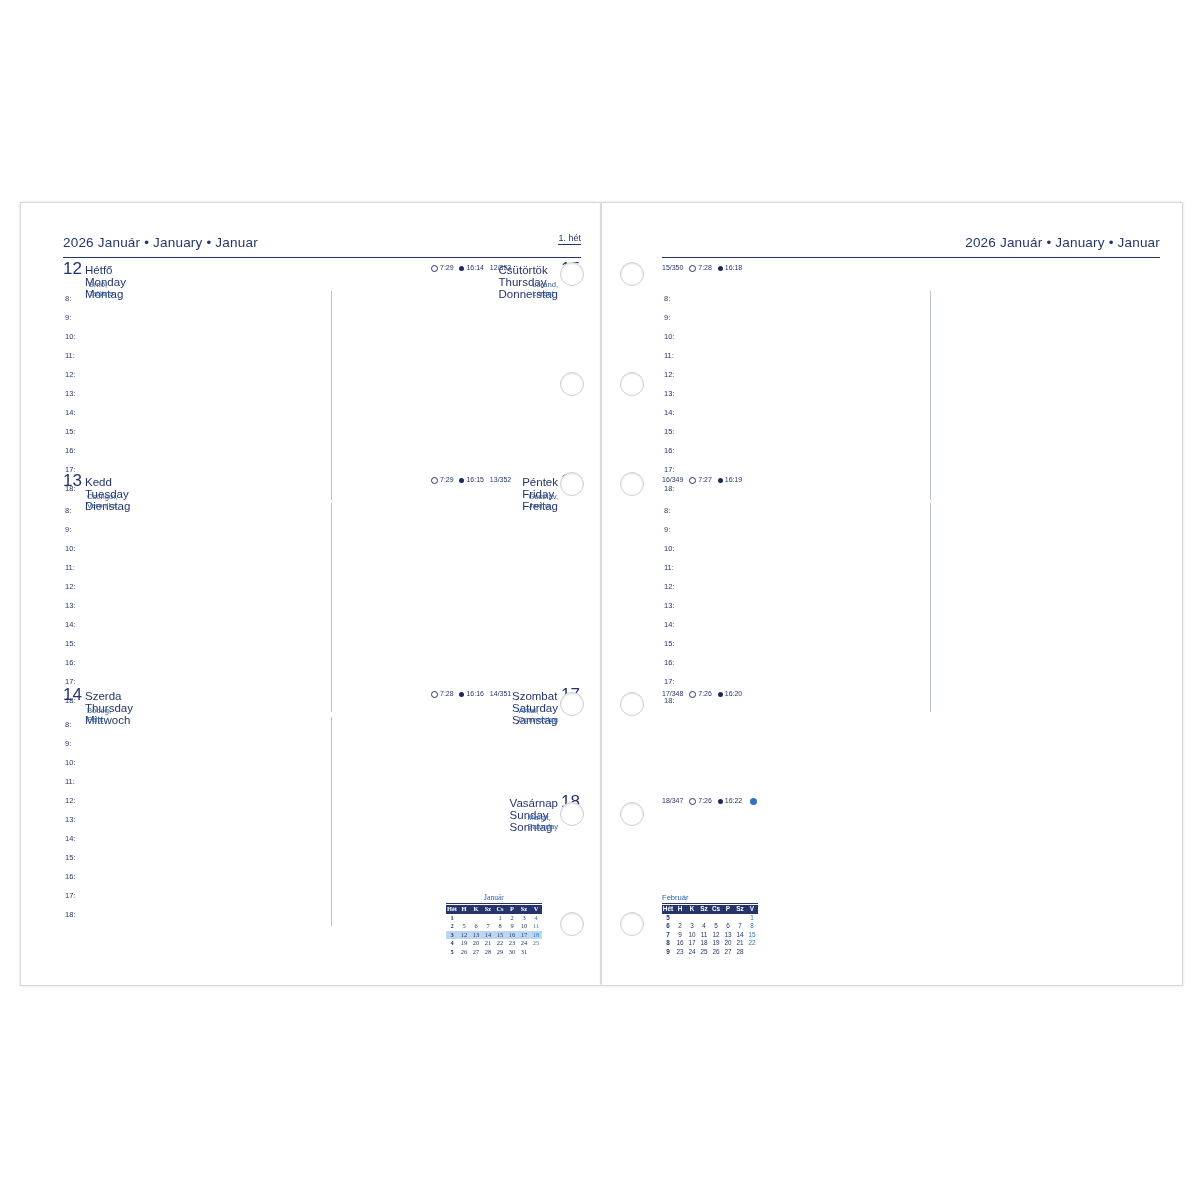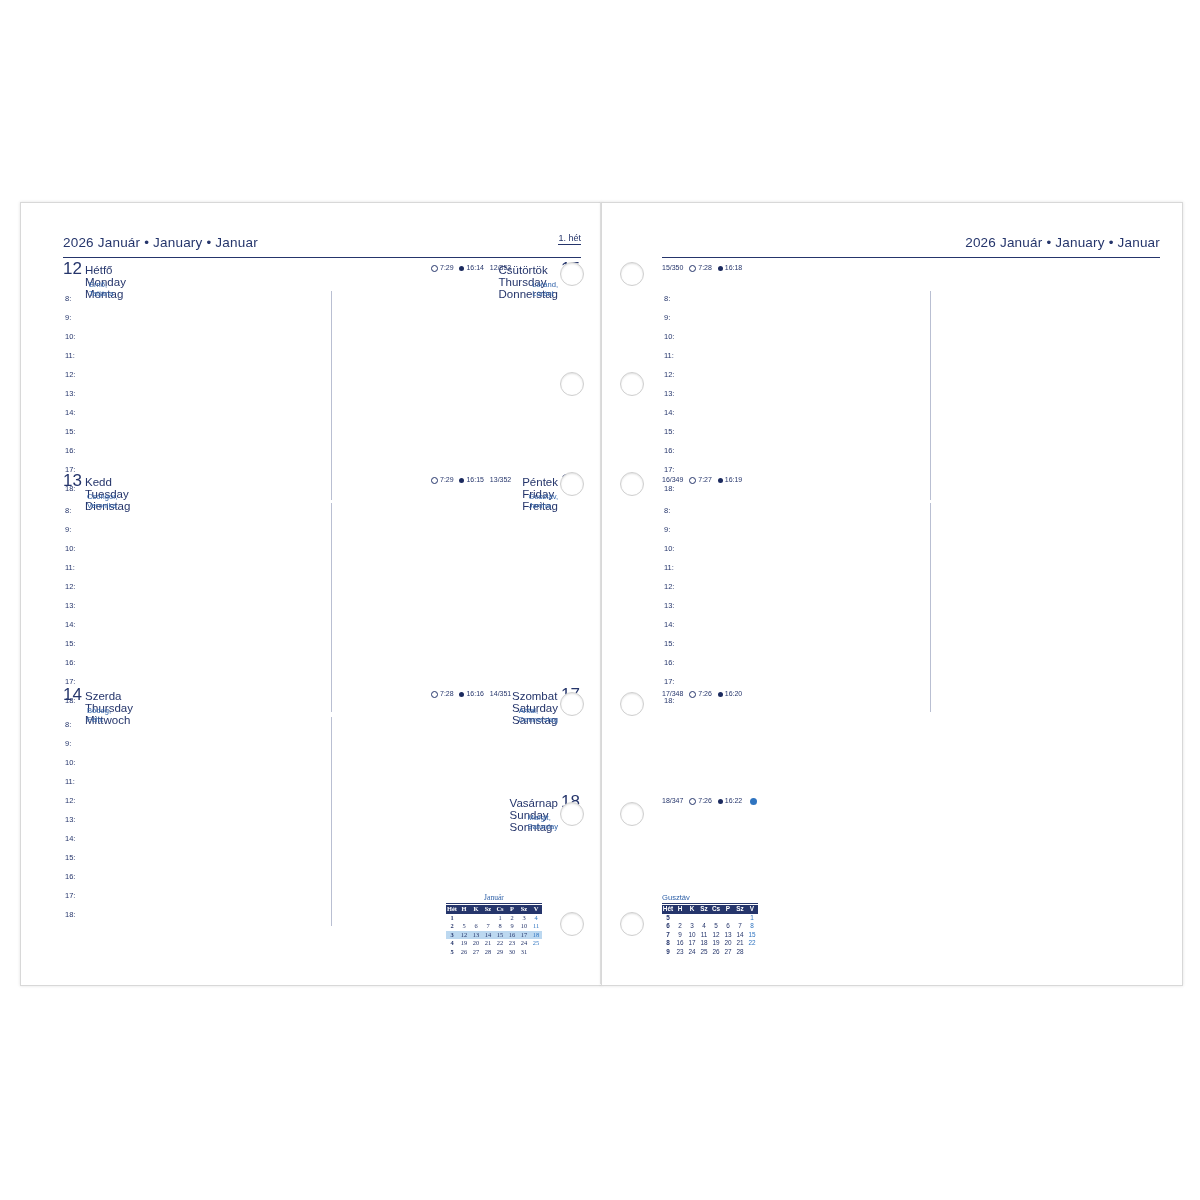--- a/index.html
+++ b/index.html
@@ -409,21 +409,21 @@
             <div class="plainline" style="top: 17px;"></div>
             <div class="plainline" style="top: 34px;"></div>
             <div class="plainline" style="top: 51px;"></div>
             <div class="plainline" style="top: 68px;"></div>
             <div class="plainline" style="top: 85px;"></div>
           </div>
         <div class="thickline" style="left:60px;right:22px;top:690px;"></div>
       </div>
 
       <div class="mini" style="left:60px;top:690px;">
-        <div class="title" style="text-align:left;">Gusztáv</div>
+        <div class="title" style="text-align:left;">Február</div>
         <table>
             <tbody>
               <tr>
                 <td class="wk">Hét</td>
                 <td class="hd">H</td>
                 <td class="hd">K</td>
                 <td class="hd">Sz</td>
                 <td class="hd">Cs</td>
                 <td class="hd">P</td>
                 <td class="hd">Sz</td>

